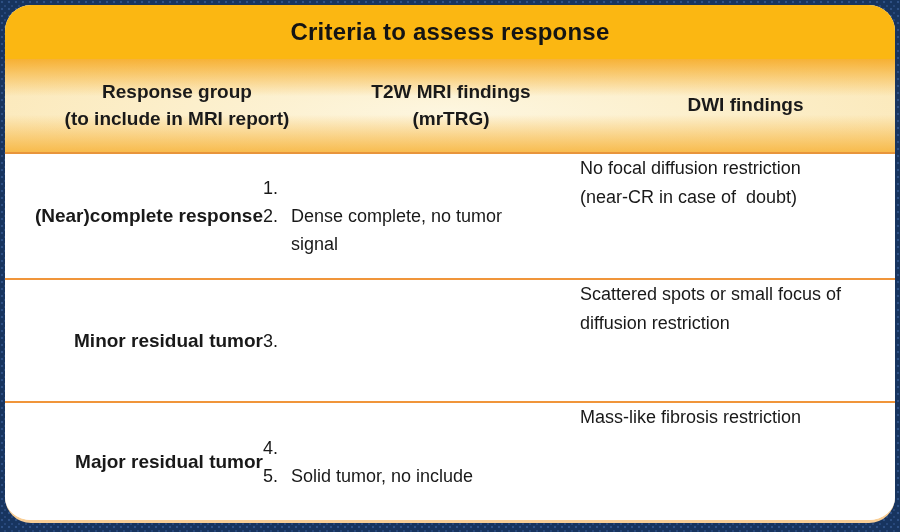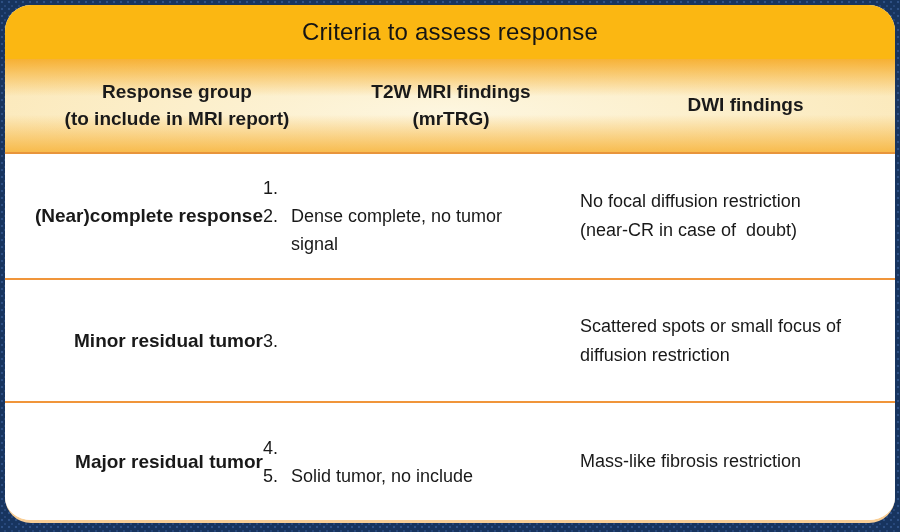--- a/index.html
+++ b/index.html
@@ -27,21 +27,21 @@
   .title-band {
     height: 54px;
     flex: none;
     background: #FBB712;
     display: flex;
     align-items: center;
     justify-content: center;
   }
   .title-band h1 {
     font-size: 24px;
-    font-weight: normal;
+    font-weight: bold;
     color: #141414;
     letter-spacing: 0.2px;
   }
   .header-band {
     height: 95px;
     flex: none;
     display: flex;
     border-bottom: 2px solid #E8953B;
     background:
       linear-gradient(180deg, rgba(246,168,31,0.85) 0%, rgba(253,245,220,0) 40%,
@@ -82,21 +82,20 @@
     flex-direction: column;
     justify-content: center;
     font-size: 18px;
     line-height: 28px;
   }
   .li { display: flex; align-items: flex-start; }
   .li .num { flex: none; width: 28px; }
   .li .litext { white-space: pre-wrap; }
   .cell-dwi {
     display: flex;
-    align-items: center;
     padding-left: 27px;
     font-size: 18px;
     line-height: 29px;
     white-space: pre-wrap;
   }
 </style>
 </head>
 <body>
 
 <div class="card">

